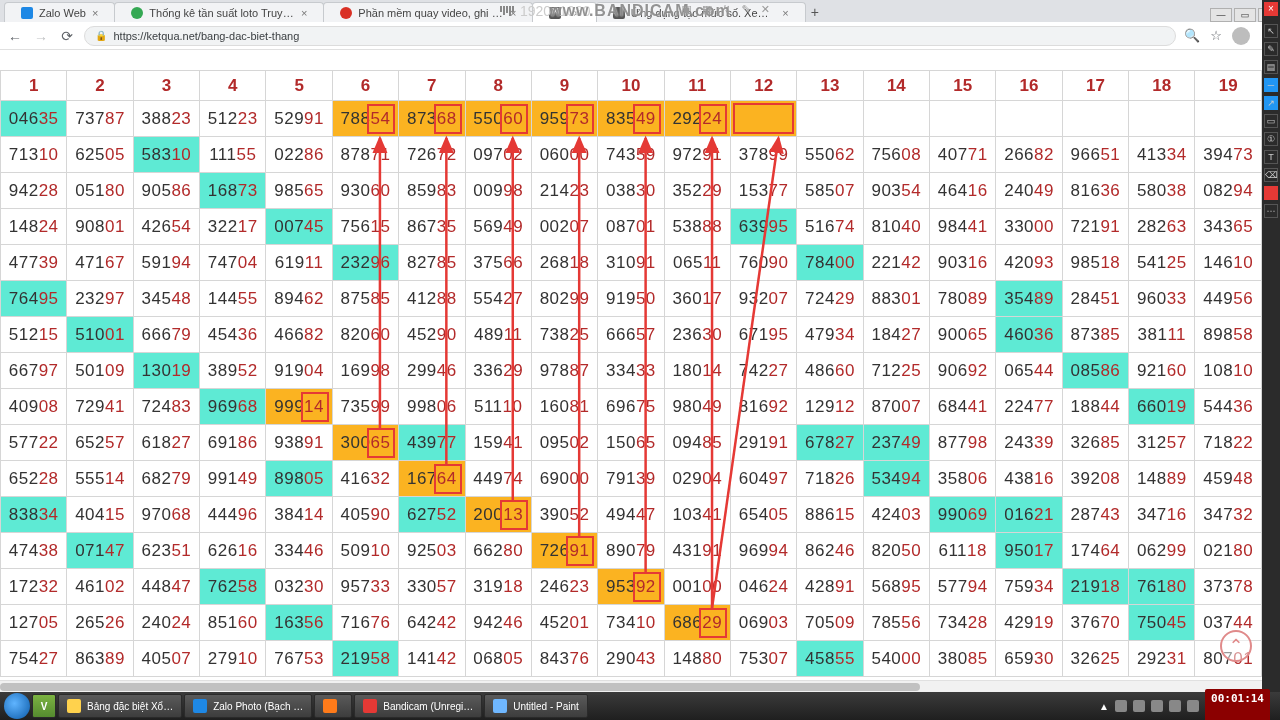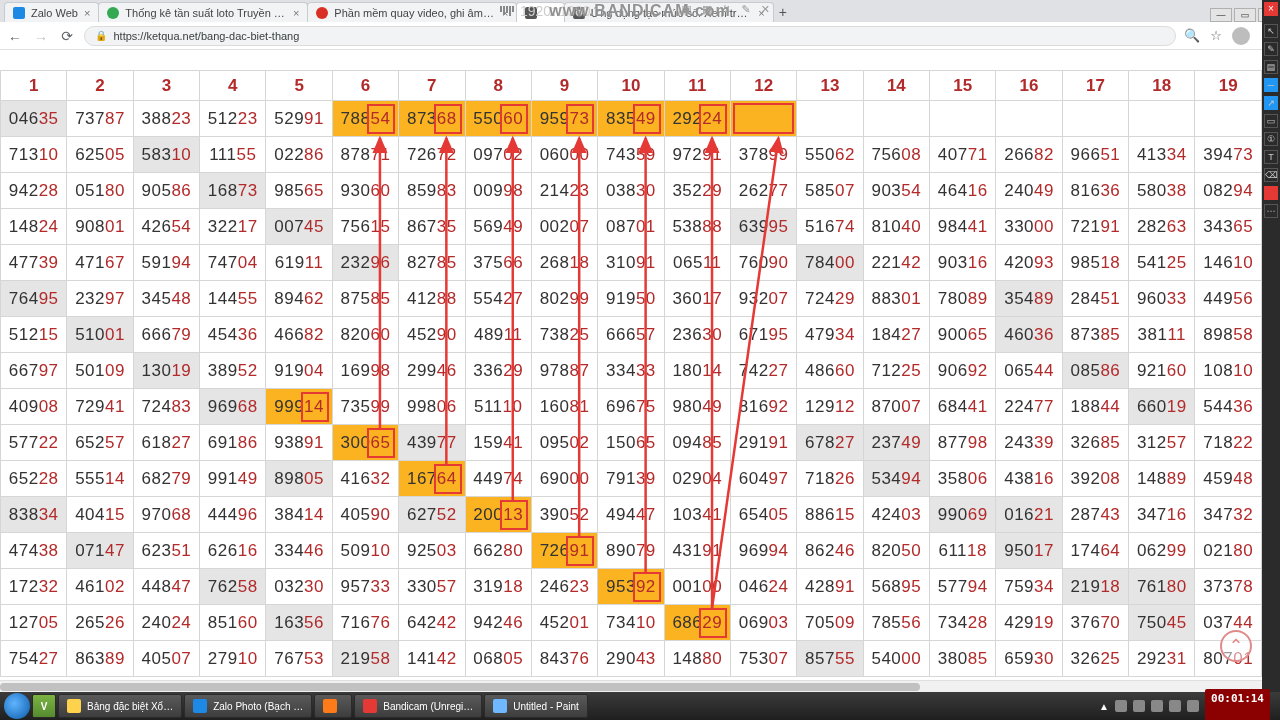--- a/index.html
+++ b/index.html
@@ -2,21 +2,21 @@
 <html><head>
 <meta charset="utf-8">
 <style>
   * { margin: 0; padding: 0; box-sizing: border-box; }
   body { font-family: Arial, sans-serif; font-size: 12px; background: #fff; overflow: hidden; width: 1280px; height: 720px; position: relative; }
   .winbtns { display:flex; gap:2px;}
   .winbtn { width:22px; height:14px; background:#e4e4e4; border:1px solid #b0b0b0; font-size:9px; line-height:12px; text-align:center; color:#333;}
 
   
   .tabstrip { height: 22px; background: #dfe1e5; display: flex; align-items: flex-end; padding-left: 4px; gap: 0; }
-  .tab { height: 20px; background: #f2f3f5; border: 1px solid #c7cace; border-bottom: none; border-radius: 4px 4px 0 0; padding: 0 8px; display: flex; align-items: center; gap: 6px; font-size: 11px; color: #444; max-width: 210px; margin-right: -1px; }
+  .tab { height: 20px; background: #f2f3f5; border: 1px solid #c7cace; border-bottom: none; border-radius: 4px 4px 0 0; padding: 0 16px; display: flex; align-items: center; gap: 6px; font-size: 11px; color: #444; max-width: 210px; margin-right: -1px; }
   .tab.active { background: #fff; }
   .tab .favicon { width: 12px; height: 12px; border-radius: 2px; background: #7ba7d7; }
   .tab .favz { background:#1e88e5;}
   .tab .favg { background:#34a853; border-radius:50%;}
   .tab .favr { background:#d93025; border-radius:50%;}
   .tab .favy { background:#555;}
   .tab .tlabel { overflow: hidden; text-overflow: ellipsis; white-space: nowrap; flex:1;}
   .tab .close { color:#777; font-size:11px;}
   .newtab { width: 20px; text-align:center; color:#555; font-size:14px; padding-bottom:2px;}
 
@@ -30,21 +30,21 @@
 
   
   .content { position: absolute; top: 70px; left: 0; right: 18px; bottom: 28px; overflow: hidden; background:#fff;}
   table.grid { border-collapse: collapse; width: 1262px; table-layout: fixed; }
   table.grid th, table.grid td { border: 1px solid #d6d6d6; text-align: center; height: 36px; font-size: 17px; position: relative; }
   table.grid th { color: #b22a2a; font-weight: bold; height: 30px; font-size:17px;}
   table.grid td { color: #333; letter-spacing: 0.5px; font-family: 'Arial', sans-serif;}
   table.grid td .num { position: relative; z-index: 2; }
   table.grid td .d1 { color:#333;}
   table.grid td .d2 { color:#b22a2a; font-weight:500;}
-  td.shade { background: #e5e5e5; }
+  td.shade { background: #5eead4; }
   td.hl { background: #fbb321; }
   .redbox { position: absolute; border: 2px solid #e53935; z-index: 3; pointer-events:none;}
 
   
   svg.arrows { position: absolute; top: 70px; left: 0; width: 1262px; height: 620px; pointer-events: none; z-index: 5; }
 
   
   .watermark { position:absolute; top: 2px; left: 50%; transform: translateX(-50%); font-size: 16px; font-weight: bold; color: rgba(120,120,120,0.8); letter-spacing: 1px; z-index: 20; pointer-events: none; text-shadow: 0 0 2px #fff;}
   .recind { position:absolute; top:3px; left:500px; display:flex; align-items:center; gap:6px; z-index:20; font-size:10px; color:#ccc;}
   .recind .bars { display:flex; gap:1px;}
@@ -221,21 +221,21 @@
           <td class=""><span class="num"><span class="d1">051</span><span class="d2">80</span></span></td>
           <td class=""><span class="num"><span class="d1">905</span><span class="d2">86</span></span></td>
           <td class="shade"><span class="num"><span class="d1">168</span><span class="d2">73</span></span></td>
           <td class=""><span class="num"><span class="d1">985</span><span class="d2">65</span></span></td>
           <td class=""><span class="num"><span class="d1">930</span><span class="d2">60</span></span></td>
           <td class=""><span class="num"><span class="d1">859</span><span class="d2">83</span></span></td>
           <td class=""><span class="num"><span class="d1">009</span><span class="d2">98</span></span></td>
           <td class=""><span class="num"><span class="d1">214</span><span class="d2">23</span></span></td>
           <td class=""><span class="num"><span class="d1">038</span><span class="d2">30</span></span></td>
           <td class=""><span class="num"><span class="d1">352</span><span class="d2">29</span></span></td>
-          <td class=""><span class="num"><span class="d1">262</span><span class="d2">77</span></span></td>
+          <td class=""><span class="num"><span class="d1">153</span><span class="d2">77</span></span></td>
           <td class=""><span class="num"><span class="d1">585</span><span class="d2">07</span></span></td>
           <td class=""><span class="num"><span class="d1">903</span><span class="d2">54</span></span></td>
           <td class=""><span class="num"><span class="d1">464</span><span class="d2">16</span></span></td>
           <td class=""><span class="num"><span class="d1">240</span><span class="d2">49</span></span></td>
           <td class=""><span class="num"><span class="d1">816</span><span class="d2">36</span></span></td>
           <td class=""><span class="num"><span class="d1">580</span><span class="d2">38</span></span></td>
           <td class=""><span class="num"><span class="d1">082</span><span class="d2">94</span></span></td>
         </tr>
         <tr>
           <td class=""><span class="num"><span class="d1">148</span><span class="d2">24</span></span></td>
@@ -495,21 +495,21 @@
           <td class=""><span class="num"><span class="d1">405</span><span class="d2">07</span></span></td>
           <td class=""><span class="num"><span class="d1">279</span><span class="d2">10</span></span></td>
           <td class=""><span class="num"><span class="d1">767</span><span class="d2">53</span></span></td>
           <td class="shade"><span class="num"><span class="d1">219</span><span class="d2">58</span></span></td>
           <td class=""><span class="num"><span class="d1">141</span><span class="d2">42</span></span></td>
           <td class=""><span class="num"><span class="d1">068</span><span class="d2">05</span></span></td>
           <td class=""><span class="num"><span class="d1">843</span><span class="d2">76</span></span></td>
           <td class=""><span class="num"><span class="d1">290</span><span class="d2">43</span></span></td>
           <td class=""><span class="num"><span class="d1">148</span><span class="d2">80</span></span></td>
           <td class=""><span class="num"><span class="d1">753</span><span class="d2">07</span></span></td>
-          <td class="shade"><span class="num"><span class="d1">857</span><span class="d2">55</span></span></td>
+          <td class="shade"><span class="num"><span class="d1">458</span><span class="d2">55</span></span></td>
           <td class=""><span class="num"><span class="d1">540</span><span class="d2">00</span></span></td>
           <td class=""><span class="num"><span class="d1">380</span><span class="d2">85</span></span></td>
           <td class=""><span class="num"><span class="d1">659</span><span class="d2">30</span></span></td>
           <td class=""><span class="num"><span class="d1">326</span><span class="d2">25</span></span></td>
           <td class=""><span class="num"><span class="d1">292</span><span class="d2">31</span></span></td>
           <td class=""><span class="num"><span class="d1">807</span><span class="d2">01</span></span></td>
         </tr>
       </tbody>
     </table>
 </div>

